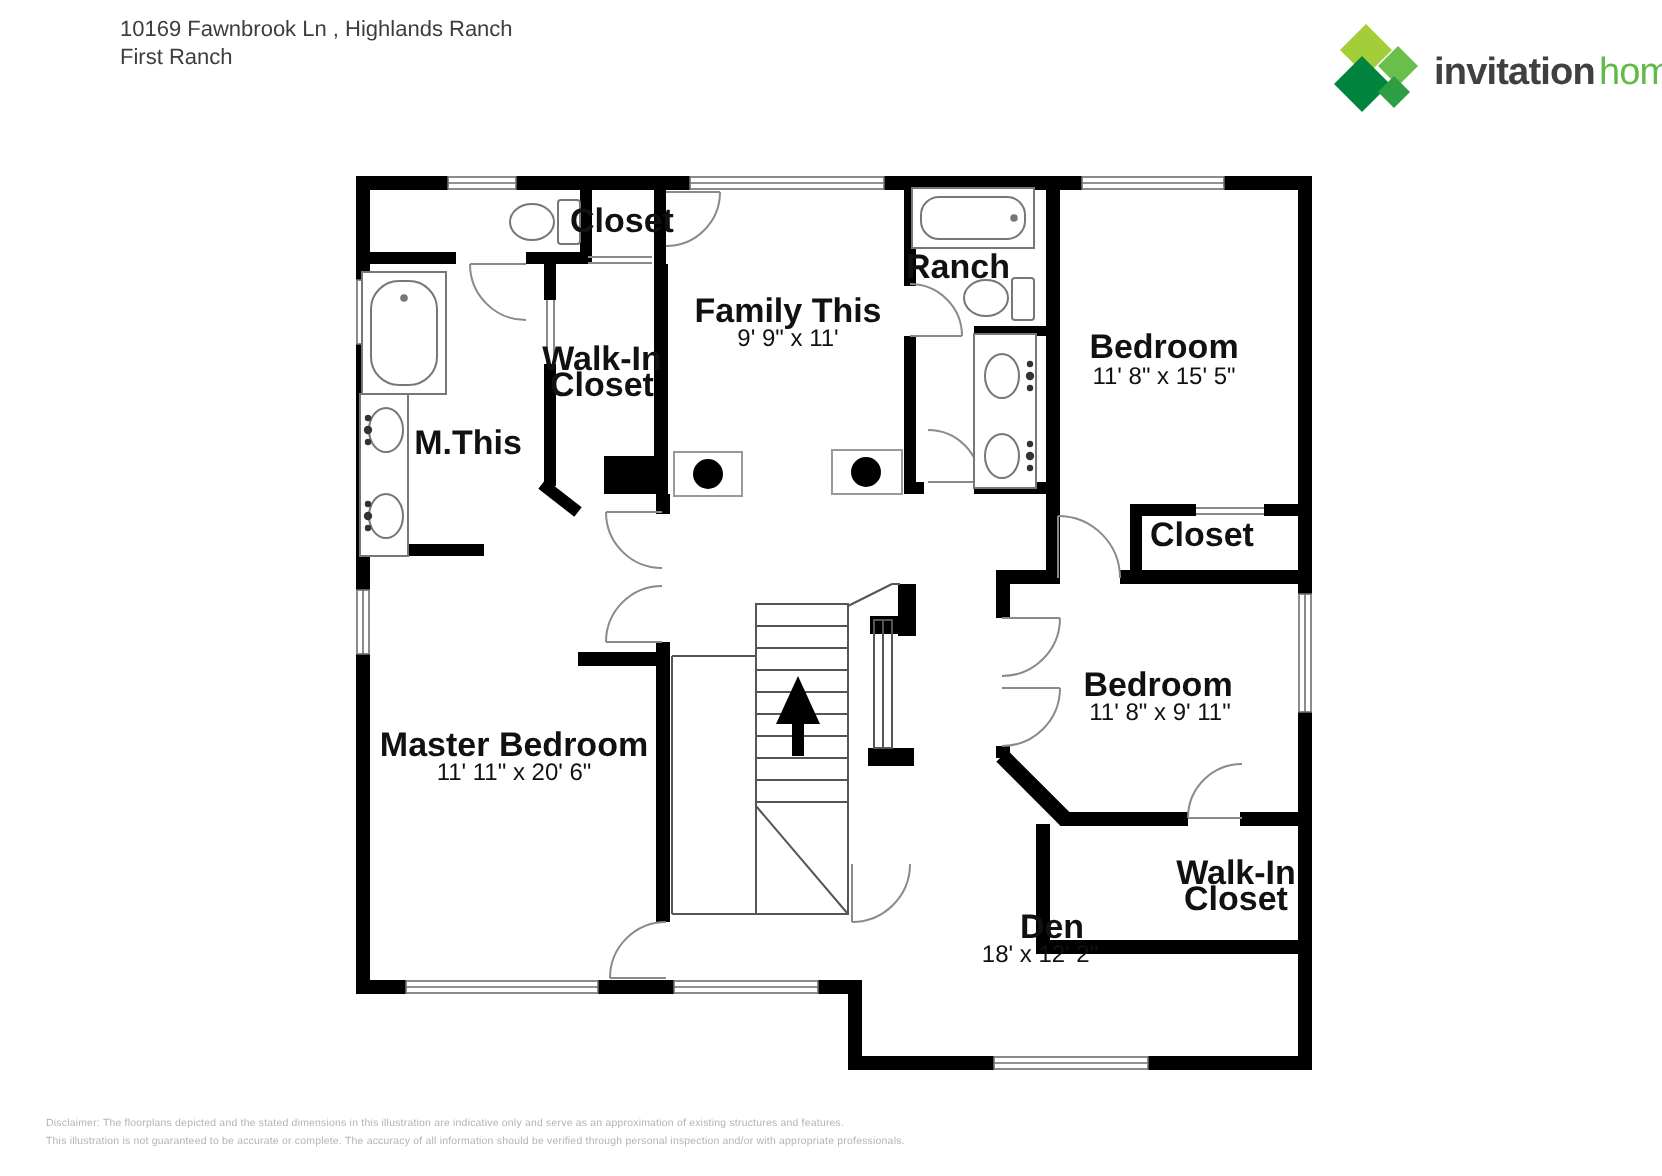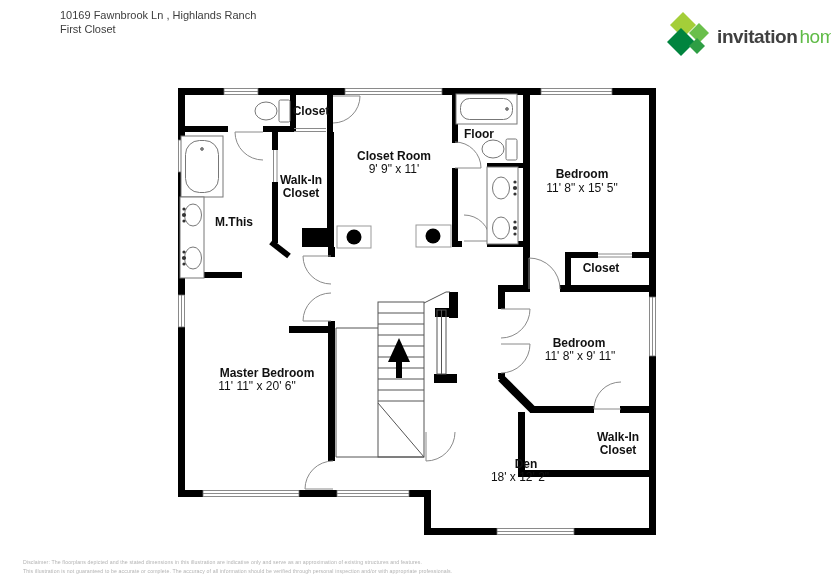--- a/index.html
+++ b/index.html
@@ -6,21 +6,21 @@
     font-family:"Liberation Sans", sans-serif;}
   #stage{position:relative;width:831px;height:588px;background:#fff;}
   #plan-svg{position:absolute;left:0;top:0;}
   .hdr{position:absolute;left:12px;color:#3d3d3d;font-size:11px;line-height:14px;white-space:nowrap;margin-left:48px;}
   #hdr-address{top:8px;}
   #hdr-floor{top:22px;}
   .logo-text{position:absolute;left:717px;top:26px;font-size:19px;letter-spacing:-0.4px;white-space:nowrap;}
   .logo-text .w1{color:#404040;font-weight:700;}
   .logo-text .w2{color:#5FBB46;font-weight:400;margin-left:2px;}
   .room-label{position:absolute;transform:translate(-50%,-50%);white-space:nowrap;color:#111;
-    font-size:12px;font-weight:700;text-align:center;}
+    font-size:17px;font-weight:700;text-align:center;}
   .room-dims{position:absolute;transform:translate(-50%,-50%);white-space:nowrap;color:#111;
     font-size:12px;font-weight:400;text-align:center;}
   .disc{position:absolute;left:23px;color:#b3b3b3;font-size:5.2px;letter-spacing:.12px;white-space:nowrap;}
   #disc1{top:559px;}
   #disc2{top:568px;}
 </style>
 </head>
 <body>
 
 <div id="stage">
@@ -244,47 +244,47 @@
         <circle cx="354" cy="237" r="7.5" fill="#000" stroke="none"></circle>
       </g>
       <g>
         <rect x="416" y="225" width="35" height="22" stroke="#999"></rect>
         <circle cx="433" cy="236" r="7.5" fill="#000" stroke="none"></circle>
       </g>
     </g>
   </svg>
 
   <div class="hdr" id="hdr-address">10169 Fawnbrook Ln , Highlands Ranch</div>
-  <div class="hdr" id="hdr-floor">First Closet</div>
+  <div class="hdr" id="hdr-floor">First Ranch</div>
 
   <div class="logo-text">
     <span class="w1">invitation</span><span class="w2">homes</span>
   </div>
 
   <div class="room-label" style="left:311px;top:111px">Closet</div>
 
-  <div class="room-label" style="left:394px;top:156px">Closet Room</div>
+  <div class="room-label" style="left:394px;top:156px">Family This</div>
   <div class="room-dims" style="left:394px;top:169px">9' 9" x 11'</div>
 
-  <div class="room-label" style="left:479px;top:134px">Floor</div>
+  <div class="room-label" style="left:479px;top:134px">Ranch</div>
 
   <div class="room-label" style="left:301px;top:180px">Walk-In</div>
   <div class="room-label" style="left:301px;top:193px">Closet</div>
 
   <div class="room-label" style="left:234px;top:222px">M.This</div>
 
   <div class="room-label" style="left:582px;top:174px">Bedroom</div>
   <div class="room-dims" style="left:582px;top:188px">11' 8" x 15' 5"</div>
 
   <div class="room-label" style="left:601px;top:268px">Closet</div>
 
   <div class="room-label" style="left:579px;top:343px">Bedroom</div>
   <div class="room-dims" style="left:580px;top:356px">11' 8" x 9' 11"</div>
 
-  <div class="room-label" style="left:267px;top:373px">Master Bedroom</div>
+  <div class="room-label" style="left:257px;top:373px">Master Bedroom</div>
   <div class="room-dims" style="left:257px;top:386px">11' 11" x 20' 6"</div>
 
   <div class="room-label" style="left:618px;top:437px">Walk-In</div>
   <div class="room-label" style="left:618px;top:450px">Closet</div>
 
   <div class="room-label" style="left:526px;top:464px">Den</div>
   <div class="room-dims" style="left:520px;top:477px">18' x 12' 2"</div>
 
   <div class="disc" id="disc1">Disclaimer: The floorplans depicted and the stated dimensions in this illustration are indicative only and serve as an approximation of existing structures and features.</div>
   <div class="disc" id="disc2">This illustration is not guaranteed to be accurate or complete. The accuracy of all information should be verified through personal inspection and/or with appropriate professionals.</div>

